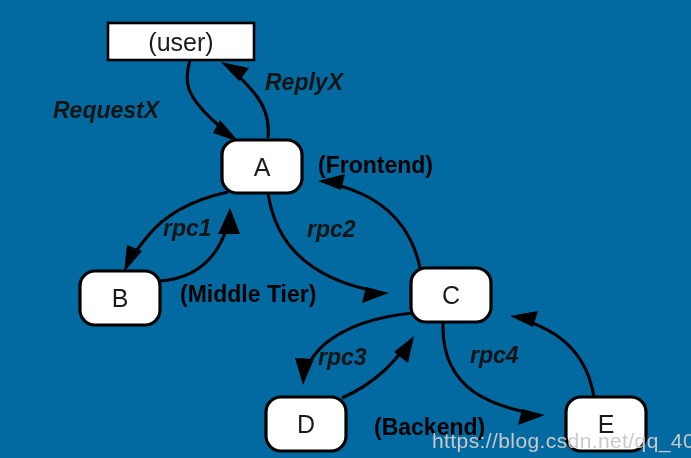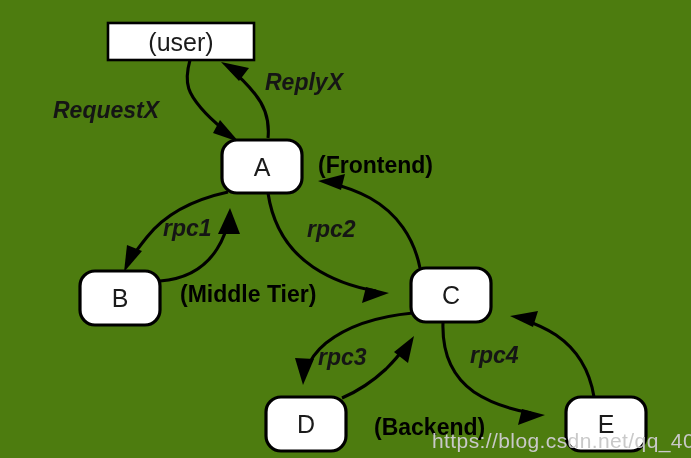--- a/index.html
+++ b/index.html
@@ -8,21 +8,21 @@
     padding: 0;
     background: #ffffff;
   }
   body {
     font-family: "Liberation Sans", sans-serif;
   }
   #diagram-root {
     position: relative;
     width: 691px;
     height: 458px;
-    background: #4d7c0f;
+    background: #0369a1;
     overflow: hidden;
     text-decoration: underline;
   }
   #diagram-svg {
     position: absolute;
     left: 0;
     top: 0;
     width: 691px;
     height: 458px;
   }

